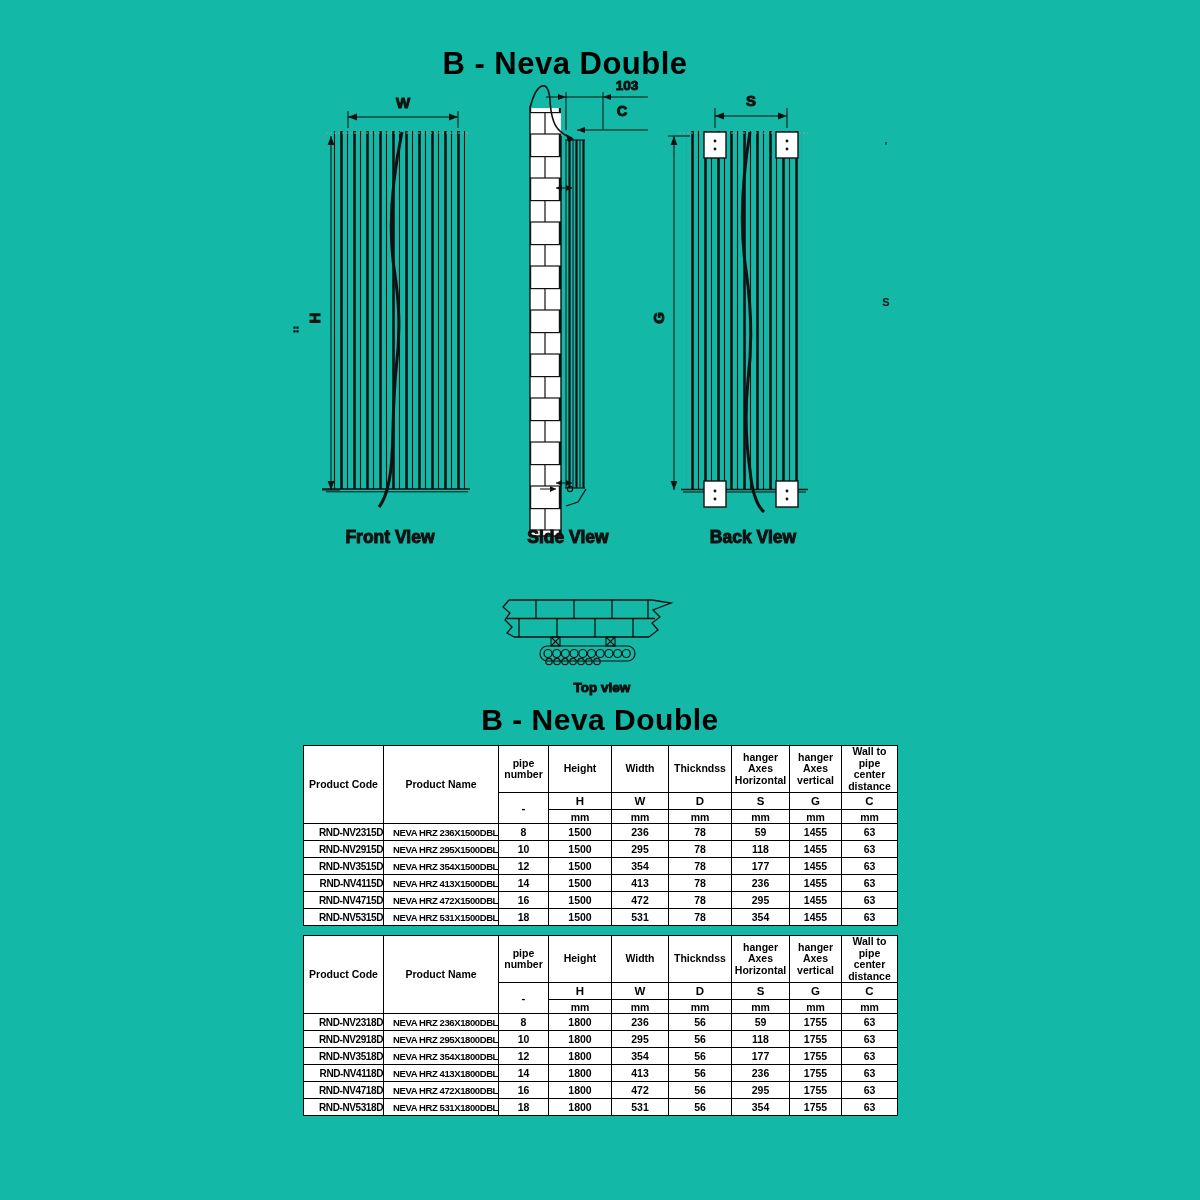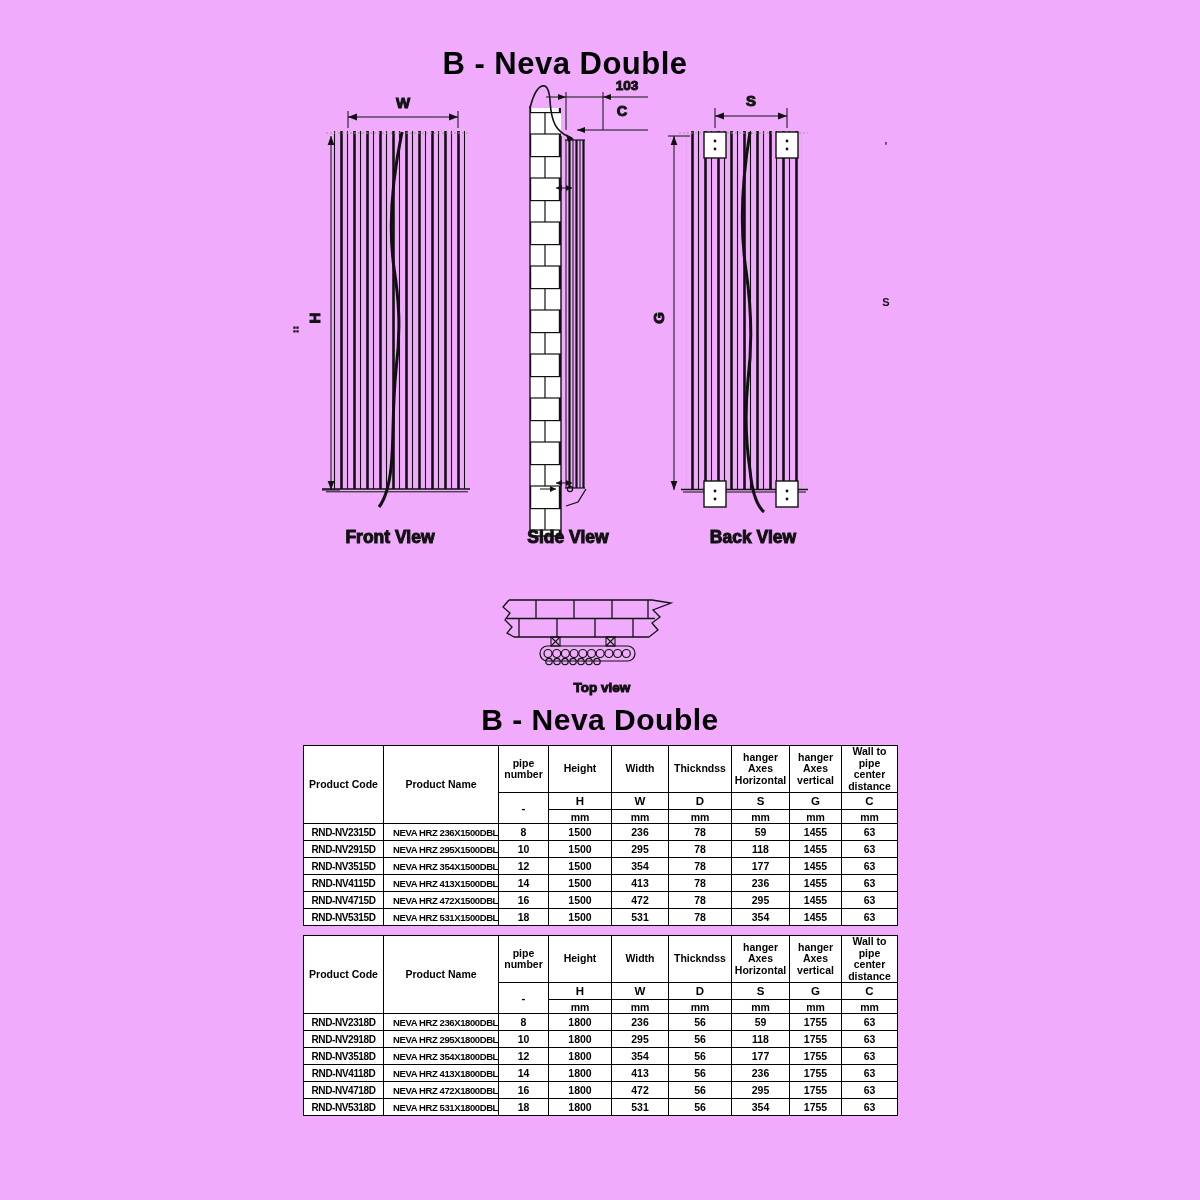--- a/index.html
+++ b/index.html
@@ -1,17 +1,17 @@
 <!DOCTYPE html>
 <html><head>
 <meta charset="utf-8">
 <style>
   html,body { margin:0; padding:0; background:#ffffff; }
   .canvas {
-    position:relative; width:1200px; height:1200px; background:#f0abfc;
+    position:relative; width:1200px; height:1200px; background:#14b8a6;
     font-family:"Liberation Sans", sans-serif; color:#000; overflow:hidden;
   }
   .big-title {
     position:absolute; left:0; width:1130px; top:46px;
     font-size:31px; font-weight:bold; text-align:center; letter-spacing:0.5px;
   }
   .big-title.second { top:703px; width:1200px; font-size:30px; }
   svg text { font-family:"Liberation Sans", sans-serif; font-weight:bold; fill:#111; }
   .spec-table {
     position:absolute; left:303px; width:594px;
@@ -21,21 +21,21 @@
   .spec-table.t1 { top:745px; }
   .spec-table.t2 { top:935px; }
   .spec-table th, .spec-table td {
     border:1.7px solid #000; padding:0; overflow:hidden;
     text-align:center; vertical-align:middle; background:#fff;
   }
   .spec-table thead tr.r1 th { height:46px; font-size:10.5px; line-height:1.1; }
   .spec-table thead tr.r2 th { height:16px; font-size:11.5px; }
   .spec-table thead tr.r3 th { height:13px; font-size:10.5px; }
   .spec-table td { height:16px; font-size:10.5px; white-space:nowrap; }
-  .spec-table td:nth-child(1) { text-align:center; font-size:10px; letter-spacing:-0.4px; }
+  .spec-table td:nth-child(1) { text-align:right; font-size:10px; letter-spacing:-0.4px; }
   .spec-table td:nth-child(2) { text-align:right; font-size:9.5px; letter-spacing:-0.4px; }
 </style>
 </head>
 <body>
 
 <div class="canvas">
 
   <div class="big-title">B - Neva Double</div>
 
   <svg style="position:absolute;left:0;top:80px;" width="910" height="626" viewBox="0 80 910 626">

